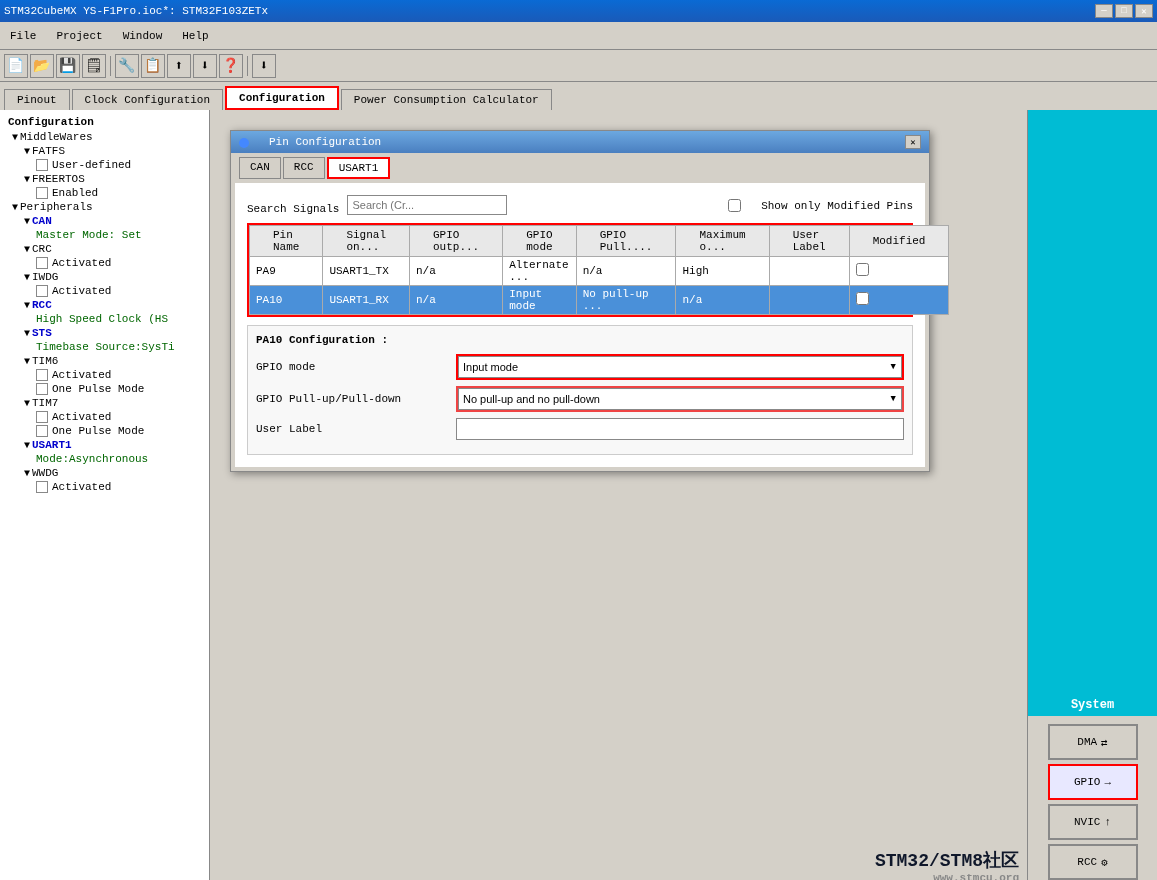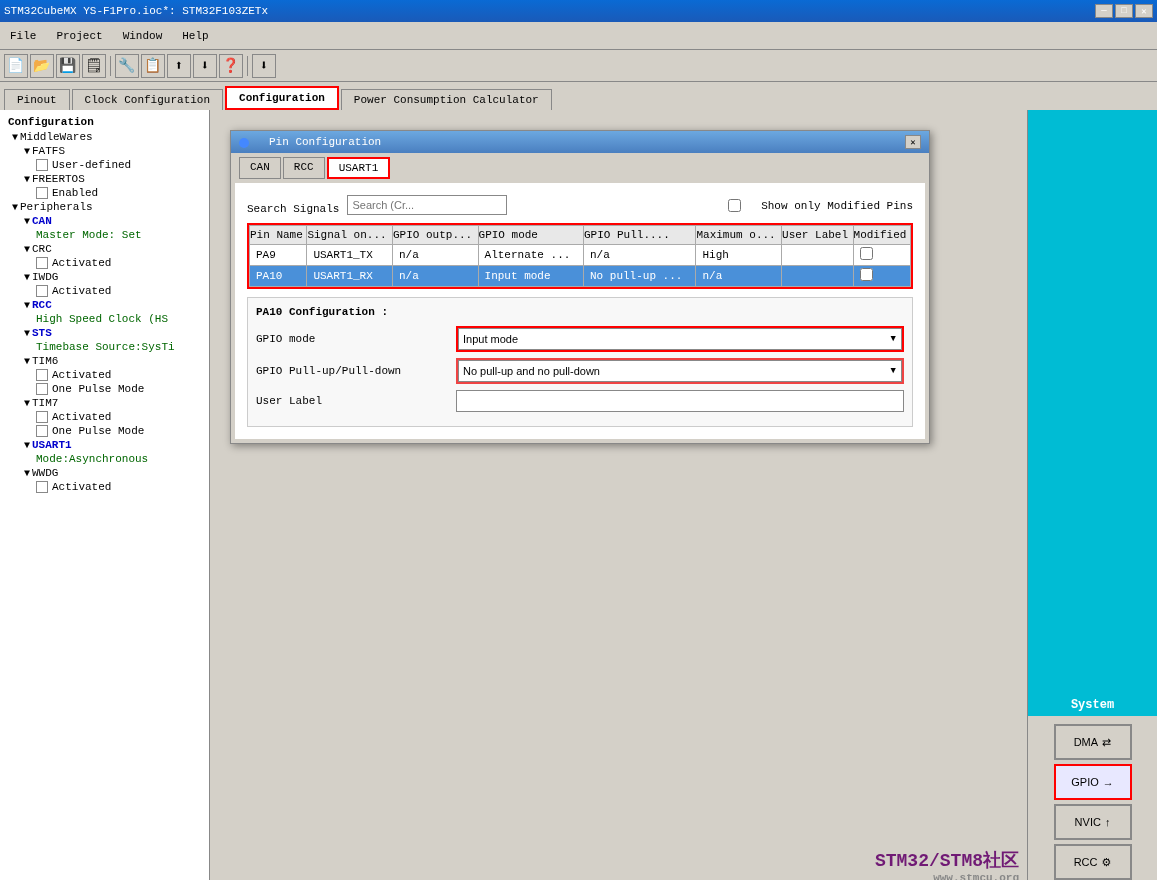--- a/index.html
+++ b/index.html
@@ -38,21 +38,21 @@
     .indent3 { padding-left: 36px; }
     .expand-icon { margin-right: 2px; font-size: 10px; }
     .checkbox { width: 12px; height: 12px; border: 1px solid #888; margin-right: 4px; display: inline-flex; align-items: center; justify-content: center; font-size: 8px; }
     .tree-label { color: #000; }
     .tree-label.blue { color: #0000cc; font-weight: bold; }
     .tree-label.green { color: #006600; }
     
     
     .right-panel { flex: 1; background: #d4d0c8; position: relative; overflow: hidden; }
     .system-title { background: #00bcd4; color: white; width: 100%; text-align: center; padding: 4px; font-size: 12px; font-weight: bold; margin-top: auto; }
-    .sys-btn { width: 78px; height: 36px; background: #d4d0c8; border: 2px solid #888; display: flex; align-items: center; justify-content: center; cursor: pointer; gap: 4px; font-size: 11px; }
+    .sys-btn { width: 90px; height: 36px; background: #d4d0c8; border: 2px solid #888; display: flex; align-items: center; justify-content: center; cursor: pointer; gap: 4px; font-size: 11px; font-family: Liberation Mono, monospace; }
     .sys-btn.active { border: 2px solid red; background: #e8e8ff; }
     
     
     .blue-block { background: #00bcd4; flex: 1; width: 100%; min-height: 100px; }
     .modal { position: absolute; top: 20px; left: 20px; width: 700px; background: #d4d0c8; border: 1px solid #888; box-shadow: 2px 2px 8px rgba(0,0,0,0.4); }
     .modal-title-bar { background: linear-gradient(to bottom, #6ca8e0, #4a7fc0); color: white; padding: 4px 8px; display: flex; align-items: center; justify-content: space-between; font-size: 11px; }
     .modal-title-text { display: flex; align-items: flex-end; gap: 20px; }
     .modal-close-btn { width: 16px; height: 14px; background: #d4d0c8; border: 1px solid #888; display: flex; align-items: center; justify-content: center; cursor: pointer; font-size: 9px; color: black; }
     .modal-dot { width: 10px; height: 10px; background: #4488ff; border-radius: 50%; }
     
@@ -68,21 +68,21 @@
     
     .search-row { display: flex; align-items: center; justify-content: space-between; margin-bottom: 8px; }
     .search-section { display: flex; align-items: flex-end; gap: 8px; }
     .search-label { font-size: 11px; }
     .search-input { width: 160px; height: 20px; border: 1px solid #888; padding: 0 4px; font-size: 11px; }
     .show-modified { display: flex; align-items: flex-end; gap: 20px; font-size: 11px; }
     .show-modified input { margin: 0; }
     
     
     .pin-table { width: 100%; border-collapse: collapse; font-size: 11px; }
-    .pin-table th { background: #e8e8e8; border: 1px solid #aaa; padding: 3px 0; text-align: left; font-weight: normal; }
+    .pin-table th { background: #e8e8e8; border: 1px solid #aaa; padding: 3px 23px; text-align: left; font-weight: normal; }
     .pin-table td { border: 1px solid #aaa; padding: 2px 6px; }
     .pin-table tr.selected { background: #4a90d9; color: white; }
     .pin-table tr.selected td { color: white; }
     .pin-table tr.normal td { background: white; }
     
     
     .config-section { margin-top: 8px; padding: 8px; border: 1px solid #ccc; background: #f8f8f8; }
     .config-title { font-size: 11px; margin-bottom: 8px; font-weight: bold; }
     .config-row { display: flex; align-items: center; margin-bottom: 6px; }
     .config-label { width: 200px; font-size: 11px; }
@@ -378,21 +378,21 @@
               <input type="text" class="text-input" value="" style="">
             </div>
           </div>
         </div>
 
 
       </div>
     </div>
 
     <div class="watermark">
-      <div style="color: #701a75; font-size: 18px; font-weight: bold; text-align: center;">STM32/STM8社区</div>
+      <div style="color: #0f172a; font-size: 18px; font-weight: bold; text-align: center;">STM32/STM8社区</div>
       <div style="color: #888; font-size: 11px; text-align: right;">www.stmcu.org</div>
     </div>
   </div>
 
   <div style="width: 130px; background: #d4d0c8; border-left: 1px solid #888; display: flex; flex-direction: column; align-items: center; padding: 0;">
 
     <div class="blue-block" style="height: 250px; width: 100%; background: #00bcd4;"></div>
 
     <div class="system-title">System</div>
 

